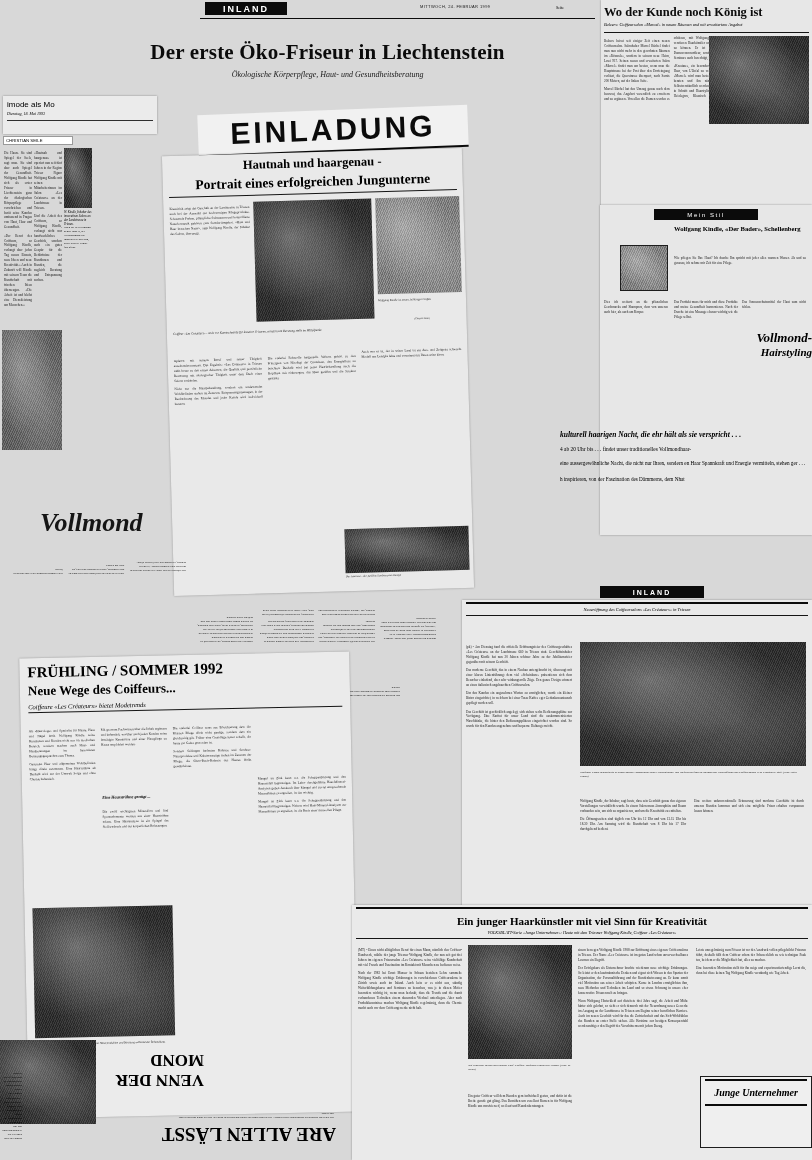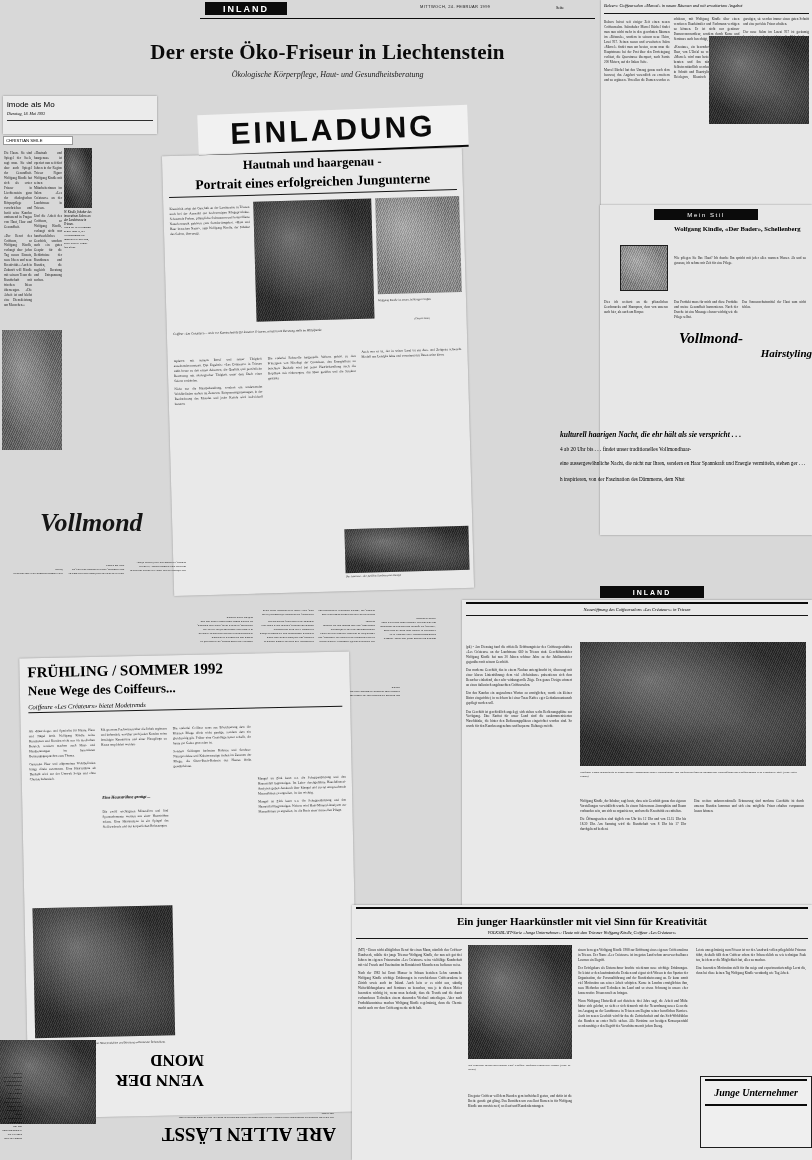--- a/index.html
+++ b/index.html
@@ -113,21 +113,21 @@
   .photo.vlight { background:#8e8b86; }
 
   
   #meinstil { position:absolute; left:600px; top:205px; width:212px; height:330px; background:#e4e2dd; }
   #ms-tag { margin:4px auto 0 auto; width:104px; height:11px; background:#111; color:#fff;
             font-family:"Liberation Sans", sans-serif; font-size:6px; letter-spacing:1.6px;
             display:flex; align-items:center; justify-content:center; }
 
   
   #vollmond-hair { position:absolute; left:610px; top:330px; width:202px; height:100px; }
-  #vh-t1 { font-size:15px; font-weight:700; font-style:italic; text-align:center; }
+  #vh-t1 { font-size:13px; font-weight:700; font-style:italic; text-align:right; }
   #vh-t2 { font-size:11px; font-weight:700; font-style:italic; text-align:right; }
 
   
   #vollmond-script { position:absolute; left:40px; top:508px; width:210px; }
   #vollmond-script span { font-size:26px; font-weight:700; font-style:italic; color:#1a1a1a; letter-spacing:0; }
 
   
   #rot180 { position:absolute; left:100px; top:600px; width:300px; height:100px; transform:rotate(180deg); }
 
   
@@ -178,20 +178,21 @@
     <div id="masthead-page">12</div>
     <div id="masthead-rule"></div>
   </div>
 
   <div id="headline-block">
     <h1>Der erste Öko-Friseur in Liechtenstein</h1>
     <div id="headline-sub">Ökologische Körperpflege, Haut- und Gesundheitsberatung</div>
   </div>
 
   <div id="right-top" class="panel">
+    <div id="rt-title">Wo der Kunde noch König ist</div>
     <div id="rt-sub">Balzers: Coiffeursalon «Marcel» in neuen Räumen und mit erweitertem Angebot</div>
     <div id="rt-rule"></div>
     <div id="rt-cols" class="body-text">
       <p>Balzers heisst seit einiger Zeit einen neuen Coiffeursalon. Salonhaber Marcel Büchel findet man nun nicht mehr in den gewohnten Räumen im «Rössrale», sondern in seinem neue Heim, Lawi 917. Seinen neuen und erweiterten Salon «Marcel» findet man am besten, wenn man die Hauptstrasse bei der Post über den Dorfeingang verlässt, die Querstrasse überquert, nach Samis 200 Metern, auf der linken Seite.</p>
       <p>Marcel Büchel hat den Umzug genau nach dem bewusst, das Angebot wesentlich zu erweitern und zu ergänzen. Von allen die Damen werden es schätzen, mit Wolfgang Kindle über einen verstieren Haarkünstler und Fachmann verfügen zu können. Er ist nicht nur genüssor Damenconcourdieur, sondern durch Kurse und Seminare auch berechtigt, beispielsweise</p>
       <p>«Kreatase», ein besonders Pflegemittel für das Haar, von L'Oréal zu verwenden. Seine Salon «Marcel» wird man bestens, die Kundschaft zu beraten und ihn nämlich zu bedienen. Selbstverständlich werden individuelle Wünsche in Schnitt und Haarstyling erfüllt. Ob sie der Heizlegrav, Klassisch rietig, süllig oder garstigen, sie werden immer einen guten Schnitt und eine perfekte Frisur erhalten.</p>
       <p>Der neue Salon im Lawai 917 ist geräumig konzipiert und eingerichtet, die Holzabteilung macht die beweislig und müttlich. Der Salon «Marcel» wird nur die Damen, sondern wie bisher, auch die Herren bedienen. Auch sie erhalten auf Wunsch «Mein Visage». Damit öffnet Herrensalon und Dienstag bis Freitag 8 bis 12 Uhr und von 13.30 bis 18.30 Uhr geöffnet Ausschen heisst Ein Höhnen und Herren Salon «Marcel», Lawai 917, in Balzers.</p>
     </div>
     <div class="photo" style="position:absolute; left:108px; top:36px; width:100px; height:88px;"></div>
   </div>

